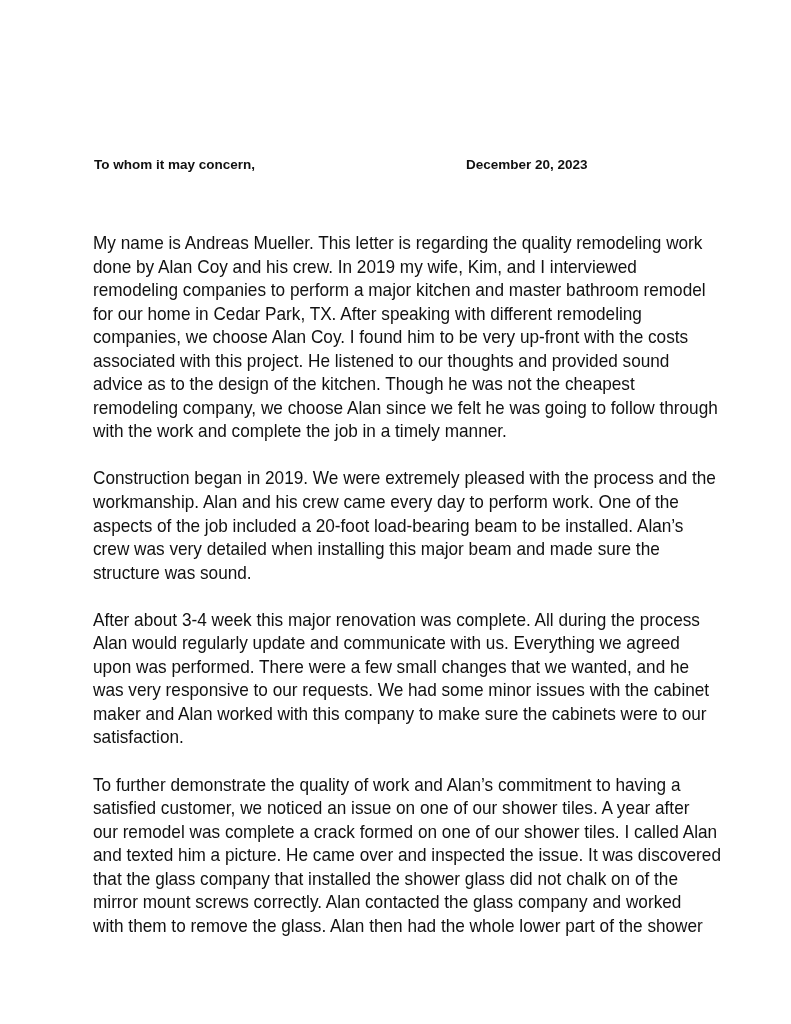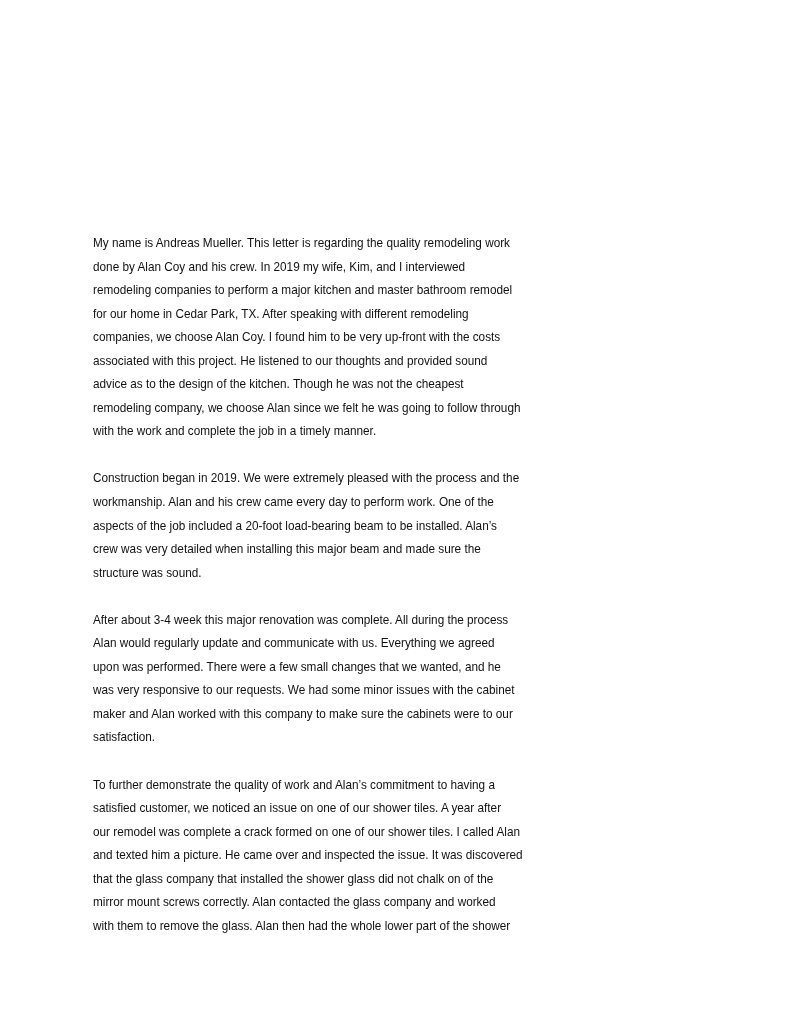--- a/index.html
+++ b/index.html
@@ -42,39 +42,43 @@
       position: absolute;
       left: 372px;
       top: 0;
       white-space: nowrap;
     }
     .body-text {
       position: absolute;
       left: 93px;
       top: 231px;
       width: 620px;
-      font-size: 13px;
+      font-size: 19px;
       line-height: 23.55px;
     }
     .paragraph {
       margin: 0 0 23.55px 0;
     }
     .line {
       display: block;
       white-space: nowrap;
       transform-origin: left center;
       transform: scaleX(0.905);
       height: 23.55px;
     }
   </style>
 </head>
 <body>
 
 <div class="page">
 
+  <div class="salutation-row">
+    <span class="salutation">To whom it may concern,</span>
+    <span class="date">December 20, 2023</span>
+  </div>
 
   <div class="body-text">
 
     <p class="paragraph">
       <span class="line">My name is Andreas Mueller. This letter is regarding the quality remodeling work</span>
       <span class="line">done by Alan Coy and his crew. In 2019 my wife, Kim, and I interviewed</span>
       <span class="line">remodeling companies to perform a major kitchen and master bathroom remodel</span>
       <span class="line">for our home in Cedar Park, TX. After speaking with different remodeling</span>
       <span class="line">companies, we choose Alan Coy. I found him to be very up-front with the costs</span>
       <span class="line">associated with this project. He listened to our thoughts and provided sound</span>

